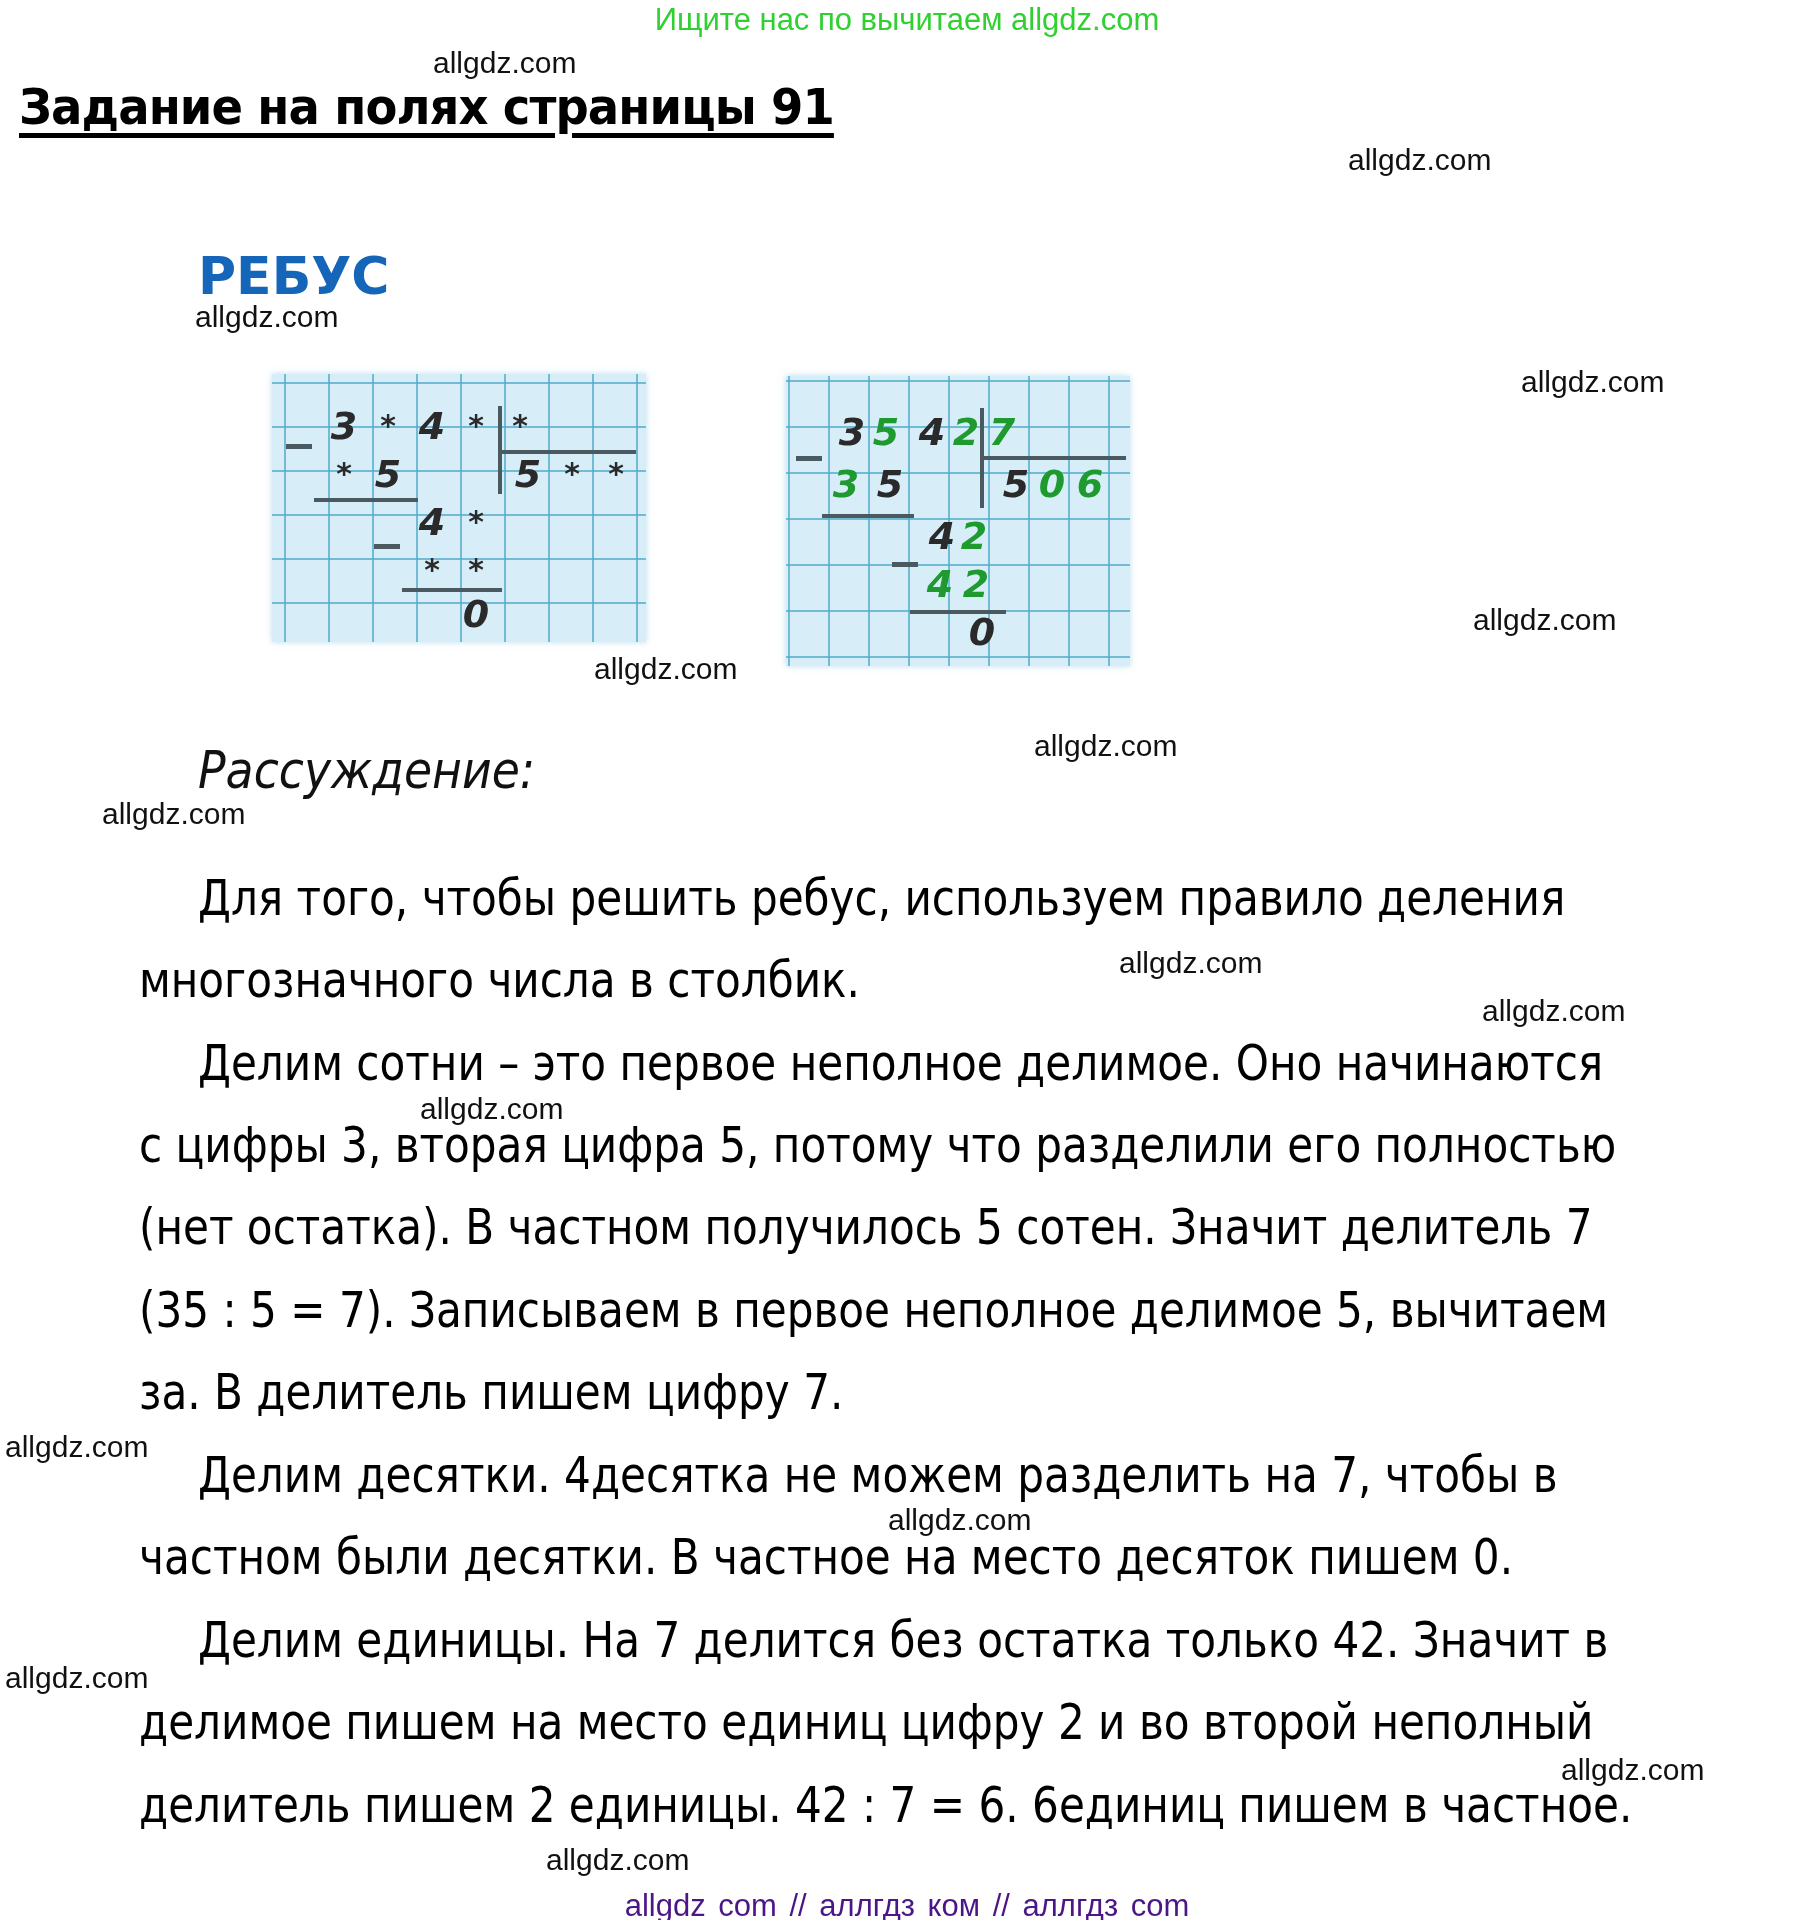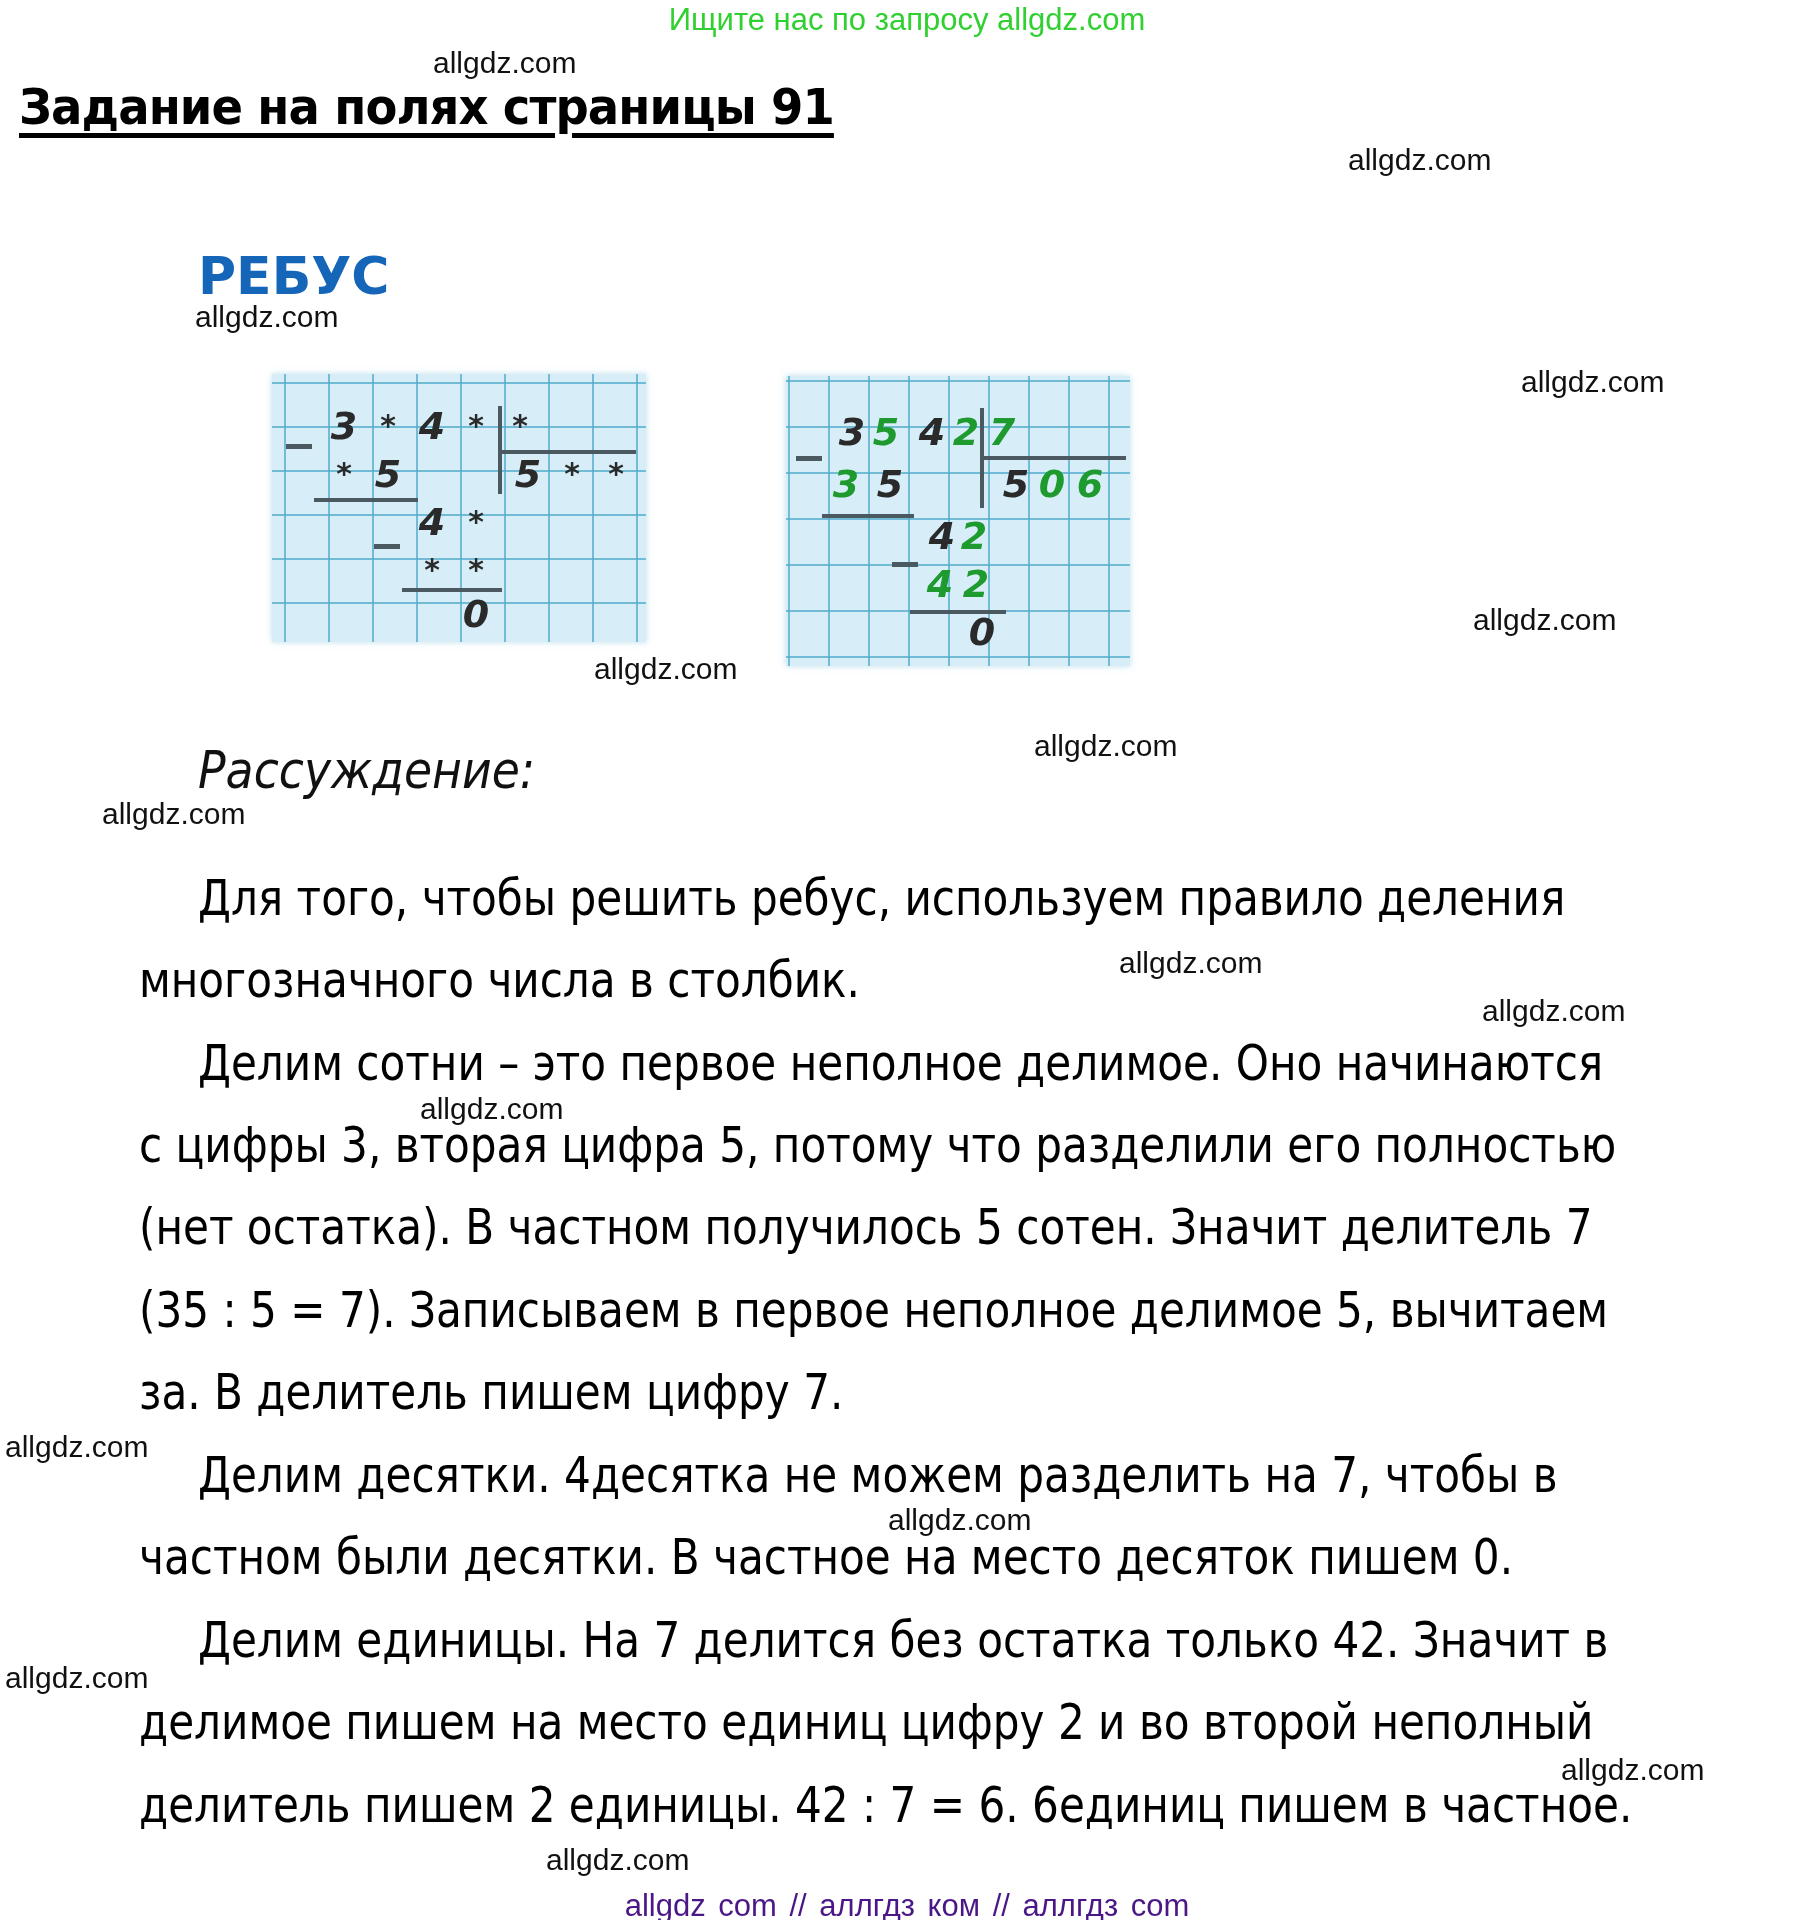--- a/index.html
+++ b/index.html
@@ -41,21 +41,21 @@
     .grid .dark { color: #2a2a2a; }
     .grid .green { color: #1e9a2e; }
     .grid .star { font-style: normal; font-size: 30px; color: #2a2a2a; }
     .grid .hline { position: absolute; height: 4px; background: #4a5a60; }
     .grid .vline { position: absolute; width: 4px; background: #4a5a60; }
     .grid .minus { position: absolute; height: 5px; width: 26px; background: #4a5a60; }
   </style>
 </head>
 <body>
 
-<div class="abs top-banner">Ищите нас по запросу allgdz.com</div>
+<div class="abs top-banner">Ищите нас по вычитаем allgdz.com</div>
 
 <div class="abs wm" style="left:433px;top:46px">allgdz.com</div>
 <div class="abs wm" style="left:1348px;top:143px">allgdz.com</div>
 <div class="abs wm" style="left:195px;top:300px">allgdz.com</div>
 <div class="abs wm" style="left:1521px;top:365px">allgdz.com</div>
 <div class="abs wm" style="left:1473px;top:603px">allgdz.com</div>
 <div class="abs wm" style="left:594px;top:652px">allgdz.com</div>
 <div class="abs wm" style="left:1034px;top:729px">allgdz.com</div>
 <div class="abs wm" style="left:102px;top:797px">allgdz.com</div>
 <div class="abs wm" style="left:1119px;top:946px">allgdz.com</div>

